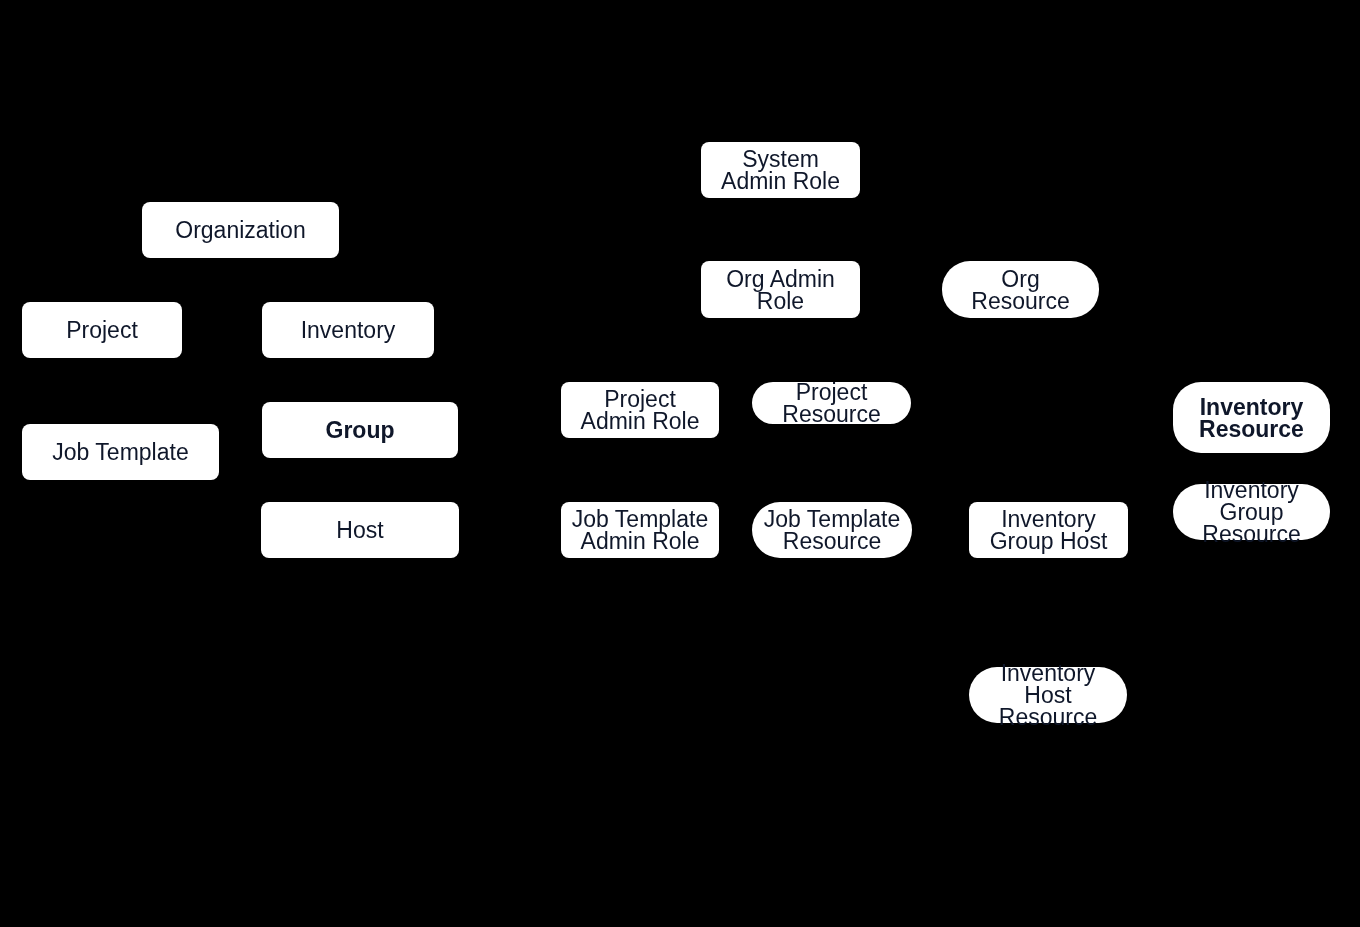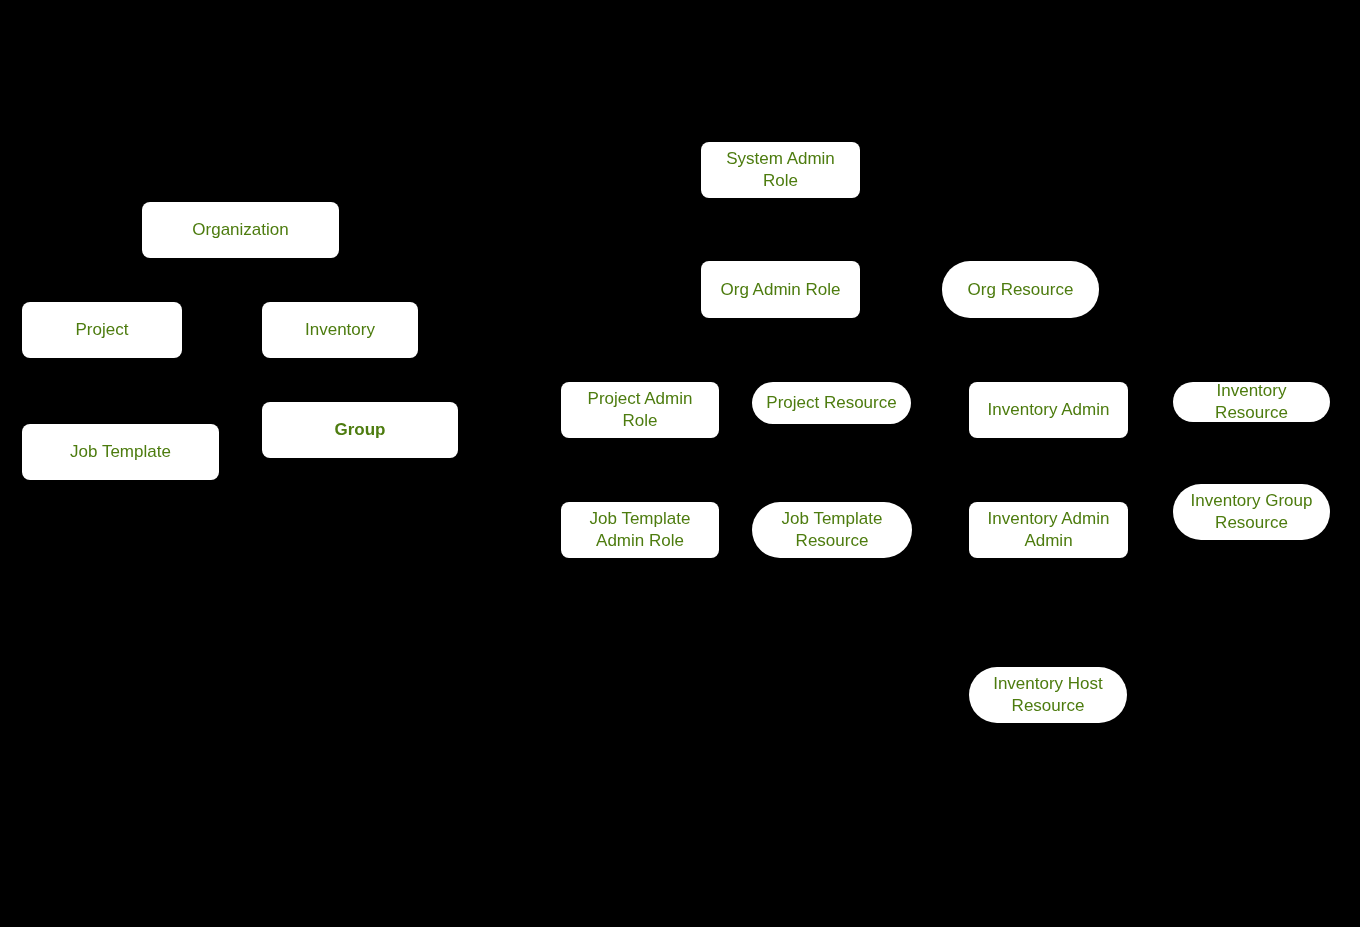--- a/index.html
+++ b/index.html
@@ -12,50 +12,50 @@
     width: 1360px;
     height: 927px;
     background: #000000;
     overflow: hidden;
     font-family: "Liberation Sans", sans-serif;
   }
   .node {
     position: absolute;
     box-sizing: border-box;
     background: #ffffff;
-    color: #4d7c0f;
+    color: #0f172a;
     display: flex;
     align-items: center;
     justify-content: center;
     text-align: center;
-    font-size: 17px;
+    font-size: 23px;
     line-height: 22px;
     padding: 0 9px;
   }
   .node.rectangle {
     border-radius: 8px;
   }
   .node.stadium {
     border-radius: 28px;
   }
 </style>
 </head>
 <body>
 
 <div class="canvas" id="diagram-canvas">
     <div class="node rectangle" style="left: 142px; top: 202px; width: 197px; height: 56px;">Organization</div>
     <div class="node rectangle" style="left: 22px; top: 302px; width: 160px; height: 56px;">Project</div>
-    <div class="node rectangle" style="left: 262px; top: 302px; width: 156px; height: 56px;">Inventory</div>
+    <div class="node rectangle" style="left: 262px; top: 302px; width: 172px; height: 56px;">Inventory</div>
     <div class="node rectangle" style="left: 22px; top: 424px; width: 197px; height: 56px;">Job Template</div>
     <div class="node rectangle" style="left: 262px; top: 402px; width: 196px; height: 56px; font-weight: bold;">Group</div>
+    <div class="node rectangle" style="left: 261px; top: 502px; width: 198px; height: 56px;">Host</div>
     <div class="node rectangle" style="left: 701px; top: 142px; width: 159px; height: 56px;">System Admin Role</div>
     <div class="node rectangle" style="left: 701px; top: 261px; width: 159px; height: 57px;">Org Admin Role</div>
     <div class="node stadium" style="left: 942px; top: 261px; width: 157px; height: 57px;">Org Resource</div>
     <div class="node rectangle" style="left: 561px; top: 382px; width: 158px; height: 56px;">Project Admin Role</div>
     <div class="node stadium" style="left: 752px; top: 382px; width: 159px; height: 42px;">Project Resource</div>
-    <div class="node rectangle" style="left: 969px; top: 382px; width: 159px; height: 56px;">Inventory Admin</div>
-    <div class="node stadium" style="left: 1173px; top: 382px; width: 157px; height: 40px;">Inventory Resource</div>
+    <div class="node stadium" style="left: 1173px; top: 382px; width: 157px; height: 71px; font-weight: bold;">Inventory Resource</div>
     <div class="node stadium" style="left: 752px; top: 502px; width: 160px; height: 56px;">Job Template Resource</div>
     <div class="node rectangle" style="left: 561px; top: 502px; width: 158px; height: 56px;">Job Template Admin Role</div>
-    <div class="node rectangle" style="left: 969px; top: 502px; width: 159px; height: 56px;">Inventory Admin Admin</div>
+    <div class="node rectangle" style="left: 969px; top: 502px; width: 159px; height: 56px;">Inventory Group Host</div>
     <div class="node stadium" style="left: 1173px; top: 484px; width: 157px; height: 56px;">Inventory Group Resource</div>
     <div class="node stadium" style="left: 969px; top: 622px; width: 158px; height: 56px; margin-top: 45px;">Inventory Host Resource</div>
   </div>
 
 </body></html>

